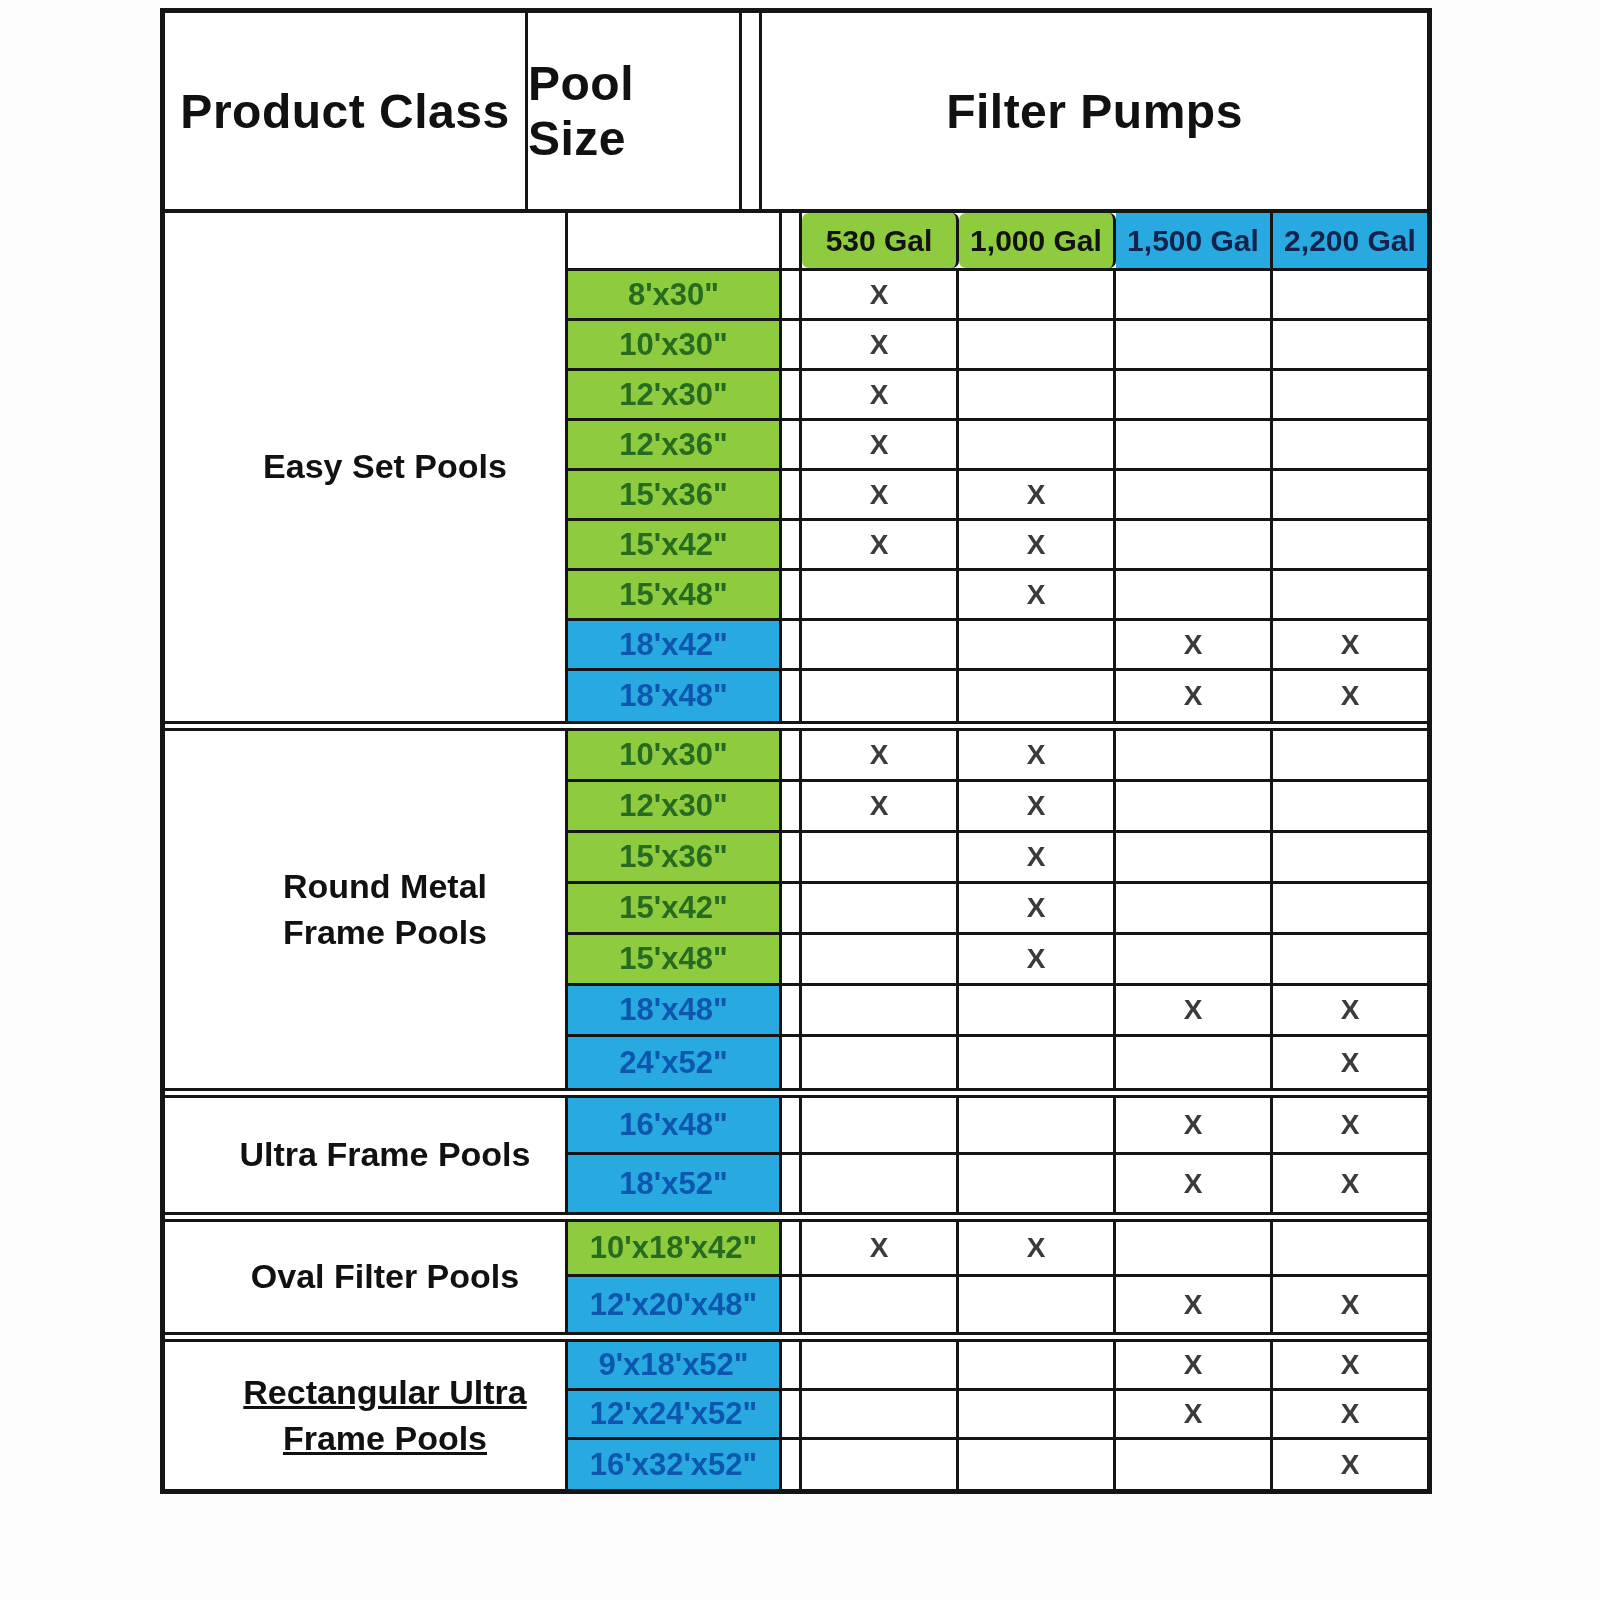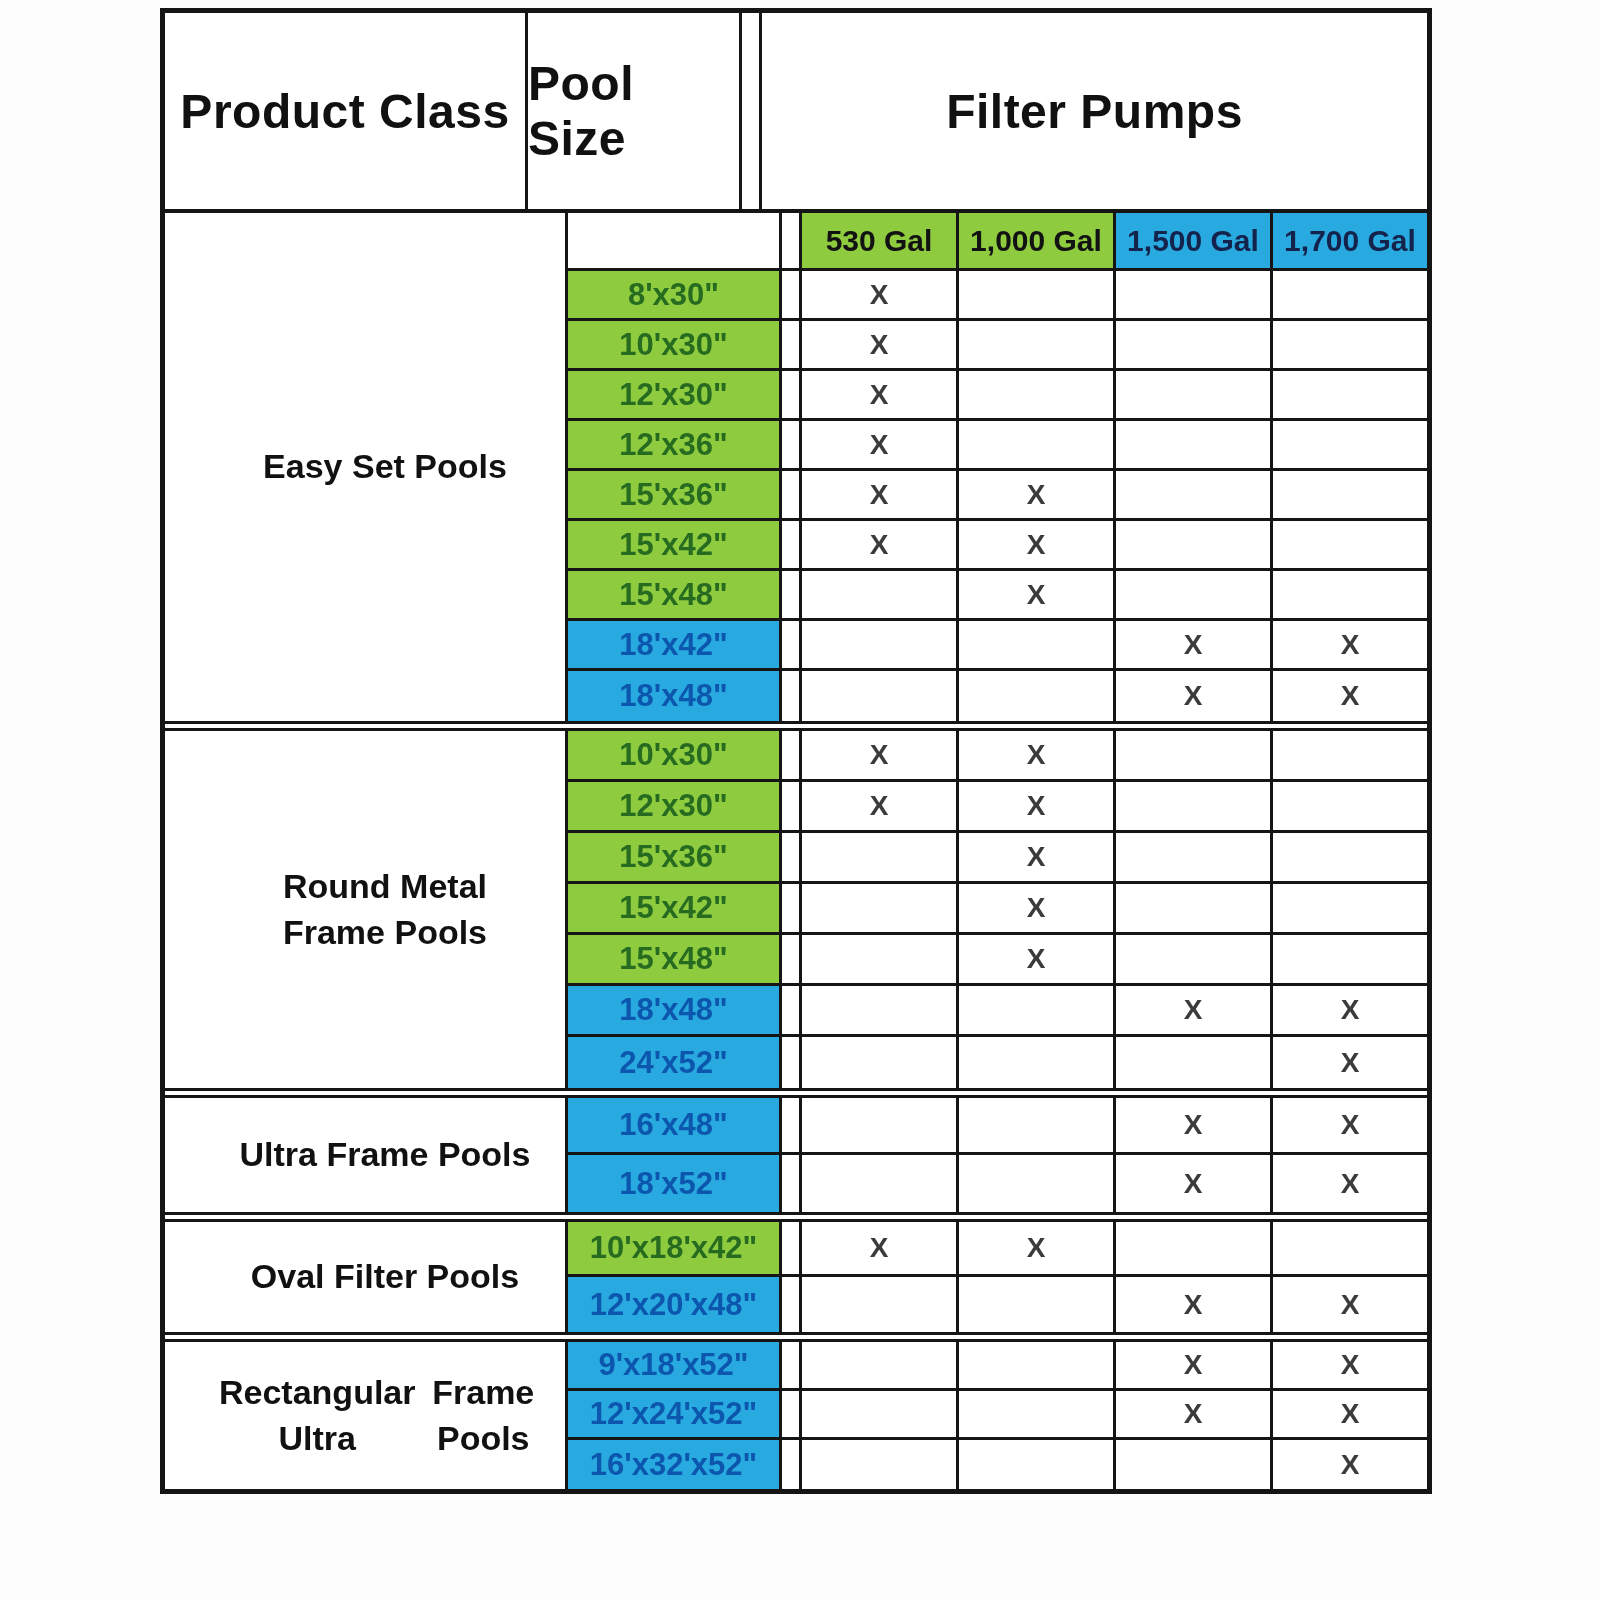--- a/index.html
+++ b/index.html
@@ -70,21 +70,21 @@
     border-right:3px solid var(--line);
     display:flex;align-items:center;justify-content:center;
     font-size:28px;
     color:var(--mark);
   }
   .prow .pump-cell:last-child{border-right:none;}
   .size-cell.green{background:var(--green);color:var(--green-text);}
   .size-cell.blue{background:var(--blue);color:var(--blue-text);}
   
   .pump-header-row .pump-cell{font-size:30px;}
-  .pump-header-row .pump-cell.green{background:var(--green);color:#121212;}
+  .pump-header-row .pump-cell.green{background:var(--green);color:#121212;border-radius:7px;}
   .pump-header-row .pump-cell.blue{background:var(--blue);color:var(--hdr-blue-text);}
   
   .pump-header-row{height:58px;}
   .sec-0 .data-row{height:50px;}
   .sec-1 .data-row{height:51px;}
   .sec-2 .data-row{height:57px;}
   .sec-3 .data-row{height:55px;}
   .sec-4 .data-row{height:49px;}
   
   .hsep{
@@ -109,21 +109,21 @@
         <div class="pc-cell" style="flex-direction: column;">
           <div class="">Easy Set Pools</div>
         </div>
         <div class="rows">
           <div class="prow pump-header-row">
             <div class="size-cell"></div>
             <div class="vgap"></div>
             <div class="pump-cell green">530 Gal</div>
             <div class="pump-cell green">1,000 Gal</div>
             <div class="pump-cell blue">1,500 Gal</div>
-            <div class="pump-cell blue">1,700 Gal</div>
+            <div class="pump-cell blue">2,200 Gal</div>
           </div>
           <div class="prow data-row">
             <div class="size-cell green">8'x30"</div>
             <div class="vgap"></div>
             <div class="pump-cell">X</div>
             <div class="pump-cell"></div>
             <div class="pump-cell"></div>
             <div class="pump-cell"></div>
           </div>
           <div class="prow data-row">
@@ -300,21 +300,21 @@
             <div class="vgap"></div>
             <div class="pump-cell"></div>
             <div class="pump-cell"></div>
             <div class="pump-cell">X</div>
             <div class="pump-cell">X</div>
           </div>
         </div>
       </div>
       <div class="hsep"></div>
       <div class="section sec-4">
-        <div class="pc-cell" style="flex-direction: row;">
+        <div class="pc-cell" style="flex-direction: column; text-decoration: underline;">
           <div class="">Rectangular Ultra</div>
           <div class="">Frame Pools</div>
         </div>
         <div class="rows">
           <div class="prow data-row">
             <div class="size-cell blue">9'x18'x52"</div>
             <div class="vgap"></div>
             <div class="pump-cell"></div>
             <div class="pump-cell"></div>
             <div class="pump-cell">X</div>

